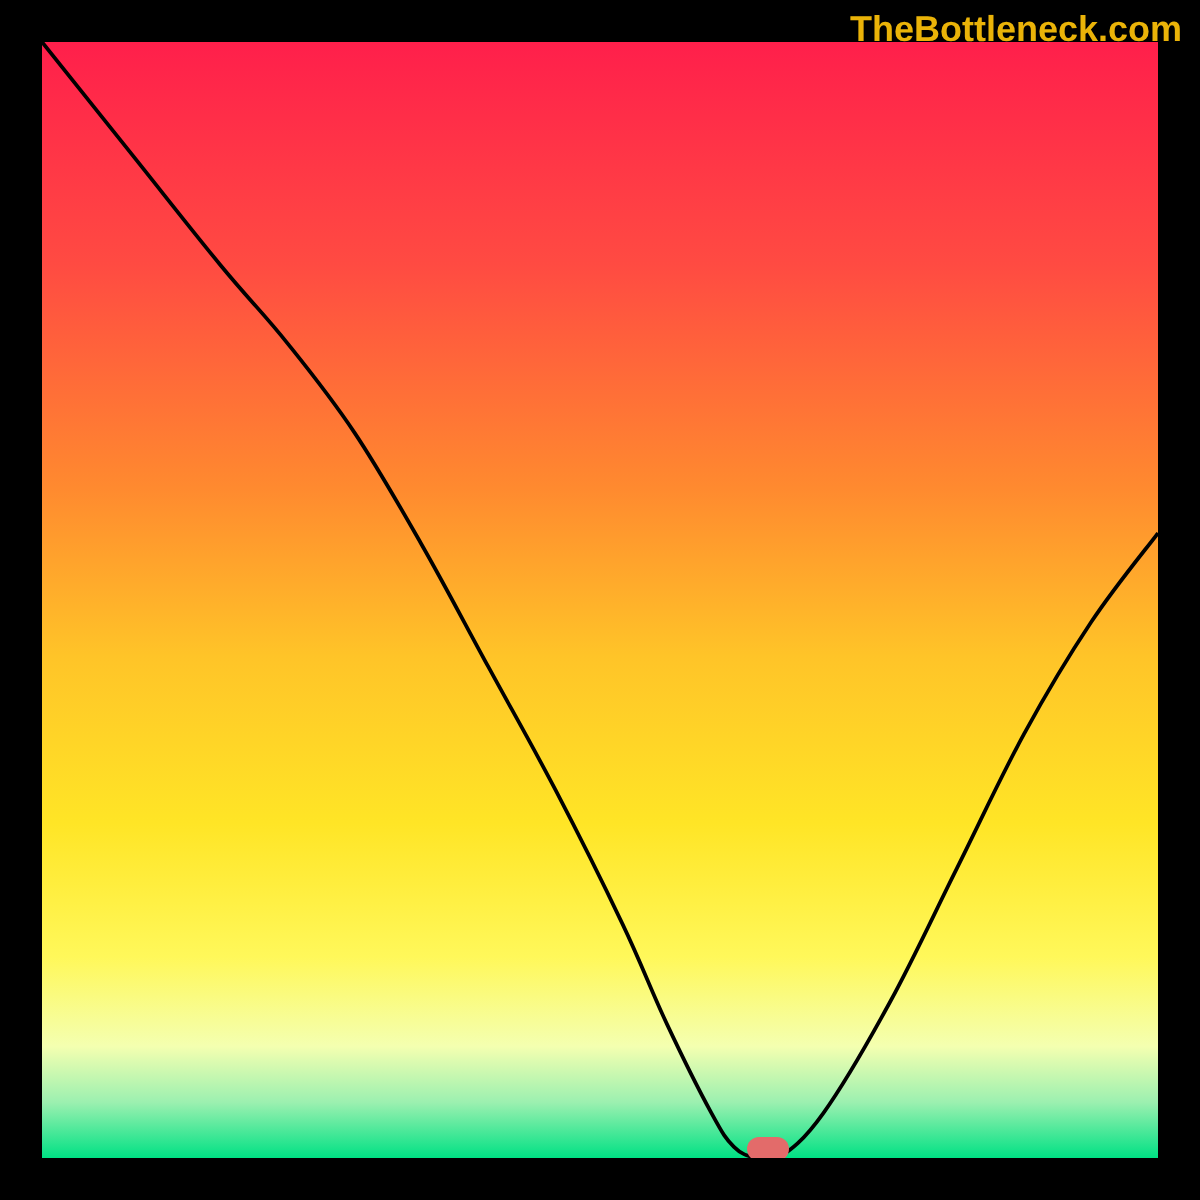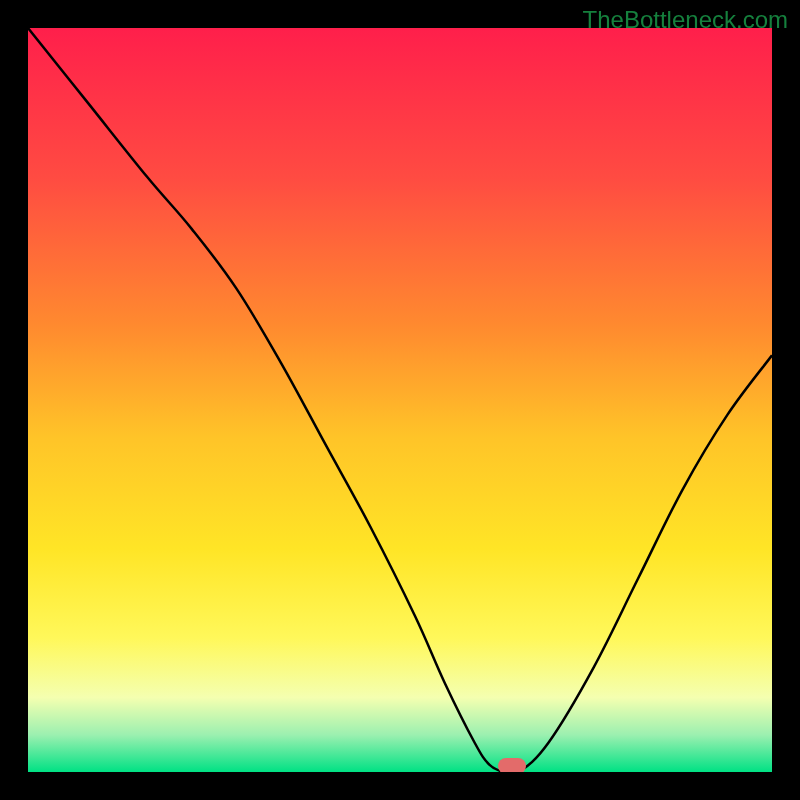--- a/index.html
+++ b/index.html
@@ -14,23 +14,23 @@
   .container {
     width: 800px;
     height: 800px;
     position: relative;
     background: #000;
   }
   .watermark {
     position: absolute;
     top: 6px;
     right: 12px;
-    color: #15803d;
+    color: #eab308;
     font-size: 24px;
-    font-weight: 400;
+    font-weight: 700;
     letter-spacing: 0px;
     z-index: 10;
   }
   .plot-area {
     position: absolute;
     left: 28px;
     top: 28px;
     width: 744px;
     height: 744px;
     overflow: hidden;

